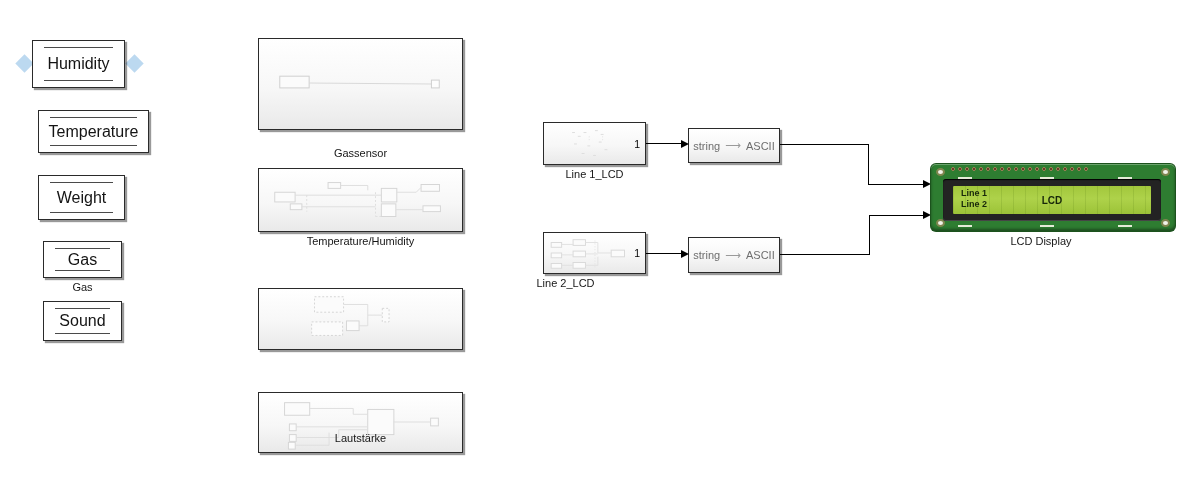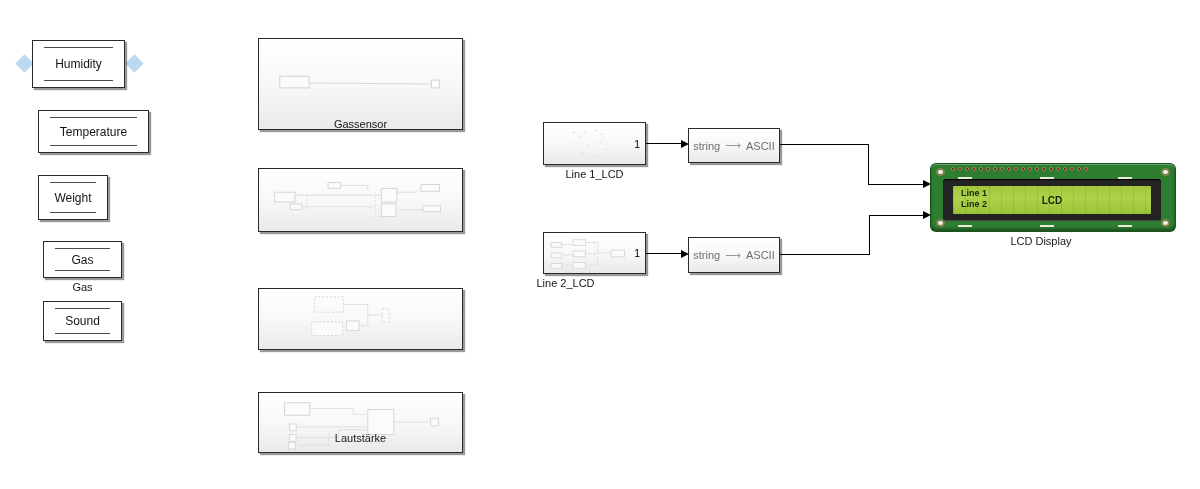--- a/index.html
+++ b/index.html
@@ -2,21 +2,21 @@
 <html><head>
 <meta charset="utf-8">
 <style>
   html,body{margin:0;padding:0;background:#fff;}
   .canvas{position:relative;width:1200px;height:489px;background:#ffffff;overflow:hidden;
           font-family:"Liberation Sans", sans-serif;color:#141414;}
   
   .blk{position:absolute;box-sizing:border-box;border:1px solid #2a2a2a;
        background:linear-gradient(180deg,#ffffff 0%,#f7f7f7 55%,#e9e9e9 100%);
        box-shadow:2px 2px 1px rgba(0,0,0,0.40);}
-  .sensor{display:flex;align-items:center;justify-content:center;font-size:12px;background:#fff;}
+  .sensor{display:flex;align-items:center;justify-content:center;font-size:16px;background:#fff;}
   .sline{position:absolute;left:11px;right:11px;height:1px;background:#4a4a4a;}
   .sline.top{top:6px}
   .sline.bot{bottom:6px}
   .blk-label{position:absolute;text-align:center;font-size:11px;color:#161616;white-space:nowrap;}
   .diamond{position:absolute;width:13px;height:13px;background:#bcd9f0;transform:rotate(45deg);}
   .preview{position:absolute;left:0;top:0;width:100%;height:100%;}
   .port{position:absolute;right:5px;top:50%;transform:translateY(-50%);font-size:10.5px;color:#000;}
   
   .conv{display:flex;align-items:center;justify-content:center;font-size:11px;color:#6e6e6e;}
   .conv .arrow{color:#9a9a9a;padding:0 5px;font-size:11px;}
@@ -58,21 +58,21 @@
     <span>Humidity</span>
     <div class="sline bot"></div>
   </div>
 
   <div class="blk sensor" style="left:38px;top:110px;width:111px;height:43px">
     <div class="sline top"></div>
     <span>Temperature</span>
     <div class="sline bot"></div>
   </div>
 
-  <div class="blk sensor" style="left:38px;top:175px;width:70px;height:45px">
+  <div class="blk sensor" style="left:38px;top:175px;width:87px;height:45px">
     <div class="sline top"></div>
     <span>Weight</span>
     <div class="sline bot"></div>
   </div>
 
   <div class="blk sensor" style="left:43px;top:241px;width:79px;height:37px">
     <div class="sline top"></div>
     <span>Gas</span>
     <div class="sline bot"></div>
   </div>
@@ -84,39 +84,40 @@
     <div class="sline bot"></div>
   </div>
 
   <div class="blk" style="left:258px;top:38px;width:205px;height:92px">
     <svg class="preview" viewBox="0 0 205 92">
       <rect x="20" y="38" width="30" height="12" fill="#fbfbfb" stroke="#cfcfcf"></rect>
       <line x1="50" y1="45" x2="176" y2="46" stroke="#d8d8d8"></line>
       <rect x="175" y="42" width="8" height="8" fill="#fdfdfd" stroke="#cfcfcf"></rect>
     </svg>
   </div>
-  <div class="blk-label" style="left:258px;top:118px;width:205px">Gassensor</div>
+  <div class="blk-label" style="left:258px;top:147px;width:205px">Gassensor</div>
 
   <div class="blk" style="left:258px;top:168px;width:205px;height:64px">
     <svg class="preview" viewBox="0 0 205 64">
       <g fill="#fbfbfb" stroke="#d5d5d5">
         <rect x="14" y="24" width="21" height="10"></rect>
           <rect x="30" y="36" width="12" height="6"></rect>
         <rect x="69" y="14" width="13" height="6"></rect>
           <rect x="124" y="20" width="16" height="14"></rect>
         <rect x="124" y="36" width="15" height="13"></rect>
           <rect x="165" y="16" width="19" height="7"></rect>
         <rect x="167" y="38" width="18" height="6"></rect>
       </g>
       <g stroke="#dedede" fill="none">
         <path d="M35 27 H124 M42 39 H118 M82 17 H110 V22 M140 24 H160 L165 19 M139 42 H167"></path>
         <path d="M47 27 V44 M118 24 V49 M118 49 H124" stroke-dasharray="2,2"></path>
       </g>
     </svg>
   </div>
+  <div class="blk-label" style="left:258px;top:235px;width:205px">Temperature/Humidity</div>
 
   <div class="blk" style="left:258px;top:288px;width:205px;height:62px">
     <svg class="preview" viewBox="0 0 205 62">
       <g fill="#fbfbfb" stroke="#d5d5d5">
         <rect x="55" y="8" width="30" height="16" stroke-dasharray="2,2"></rect>
         <rect x="52" y="34" width="32" height="14" stroke-dasharray="2,2"></rect>
         <rect x="88" y="33" width="13" height="10"></rect>
         <rect x="125" y="20" width="7" height="14" stroke-dasharray="2,2"></rect>
       </g>
       <g stroke="#dedede" fill="none">

